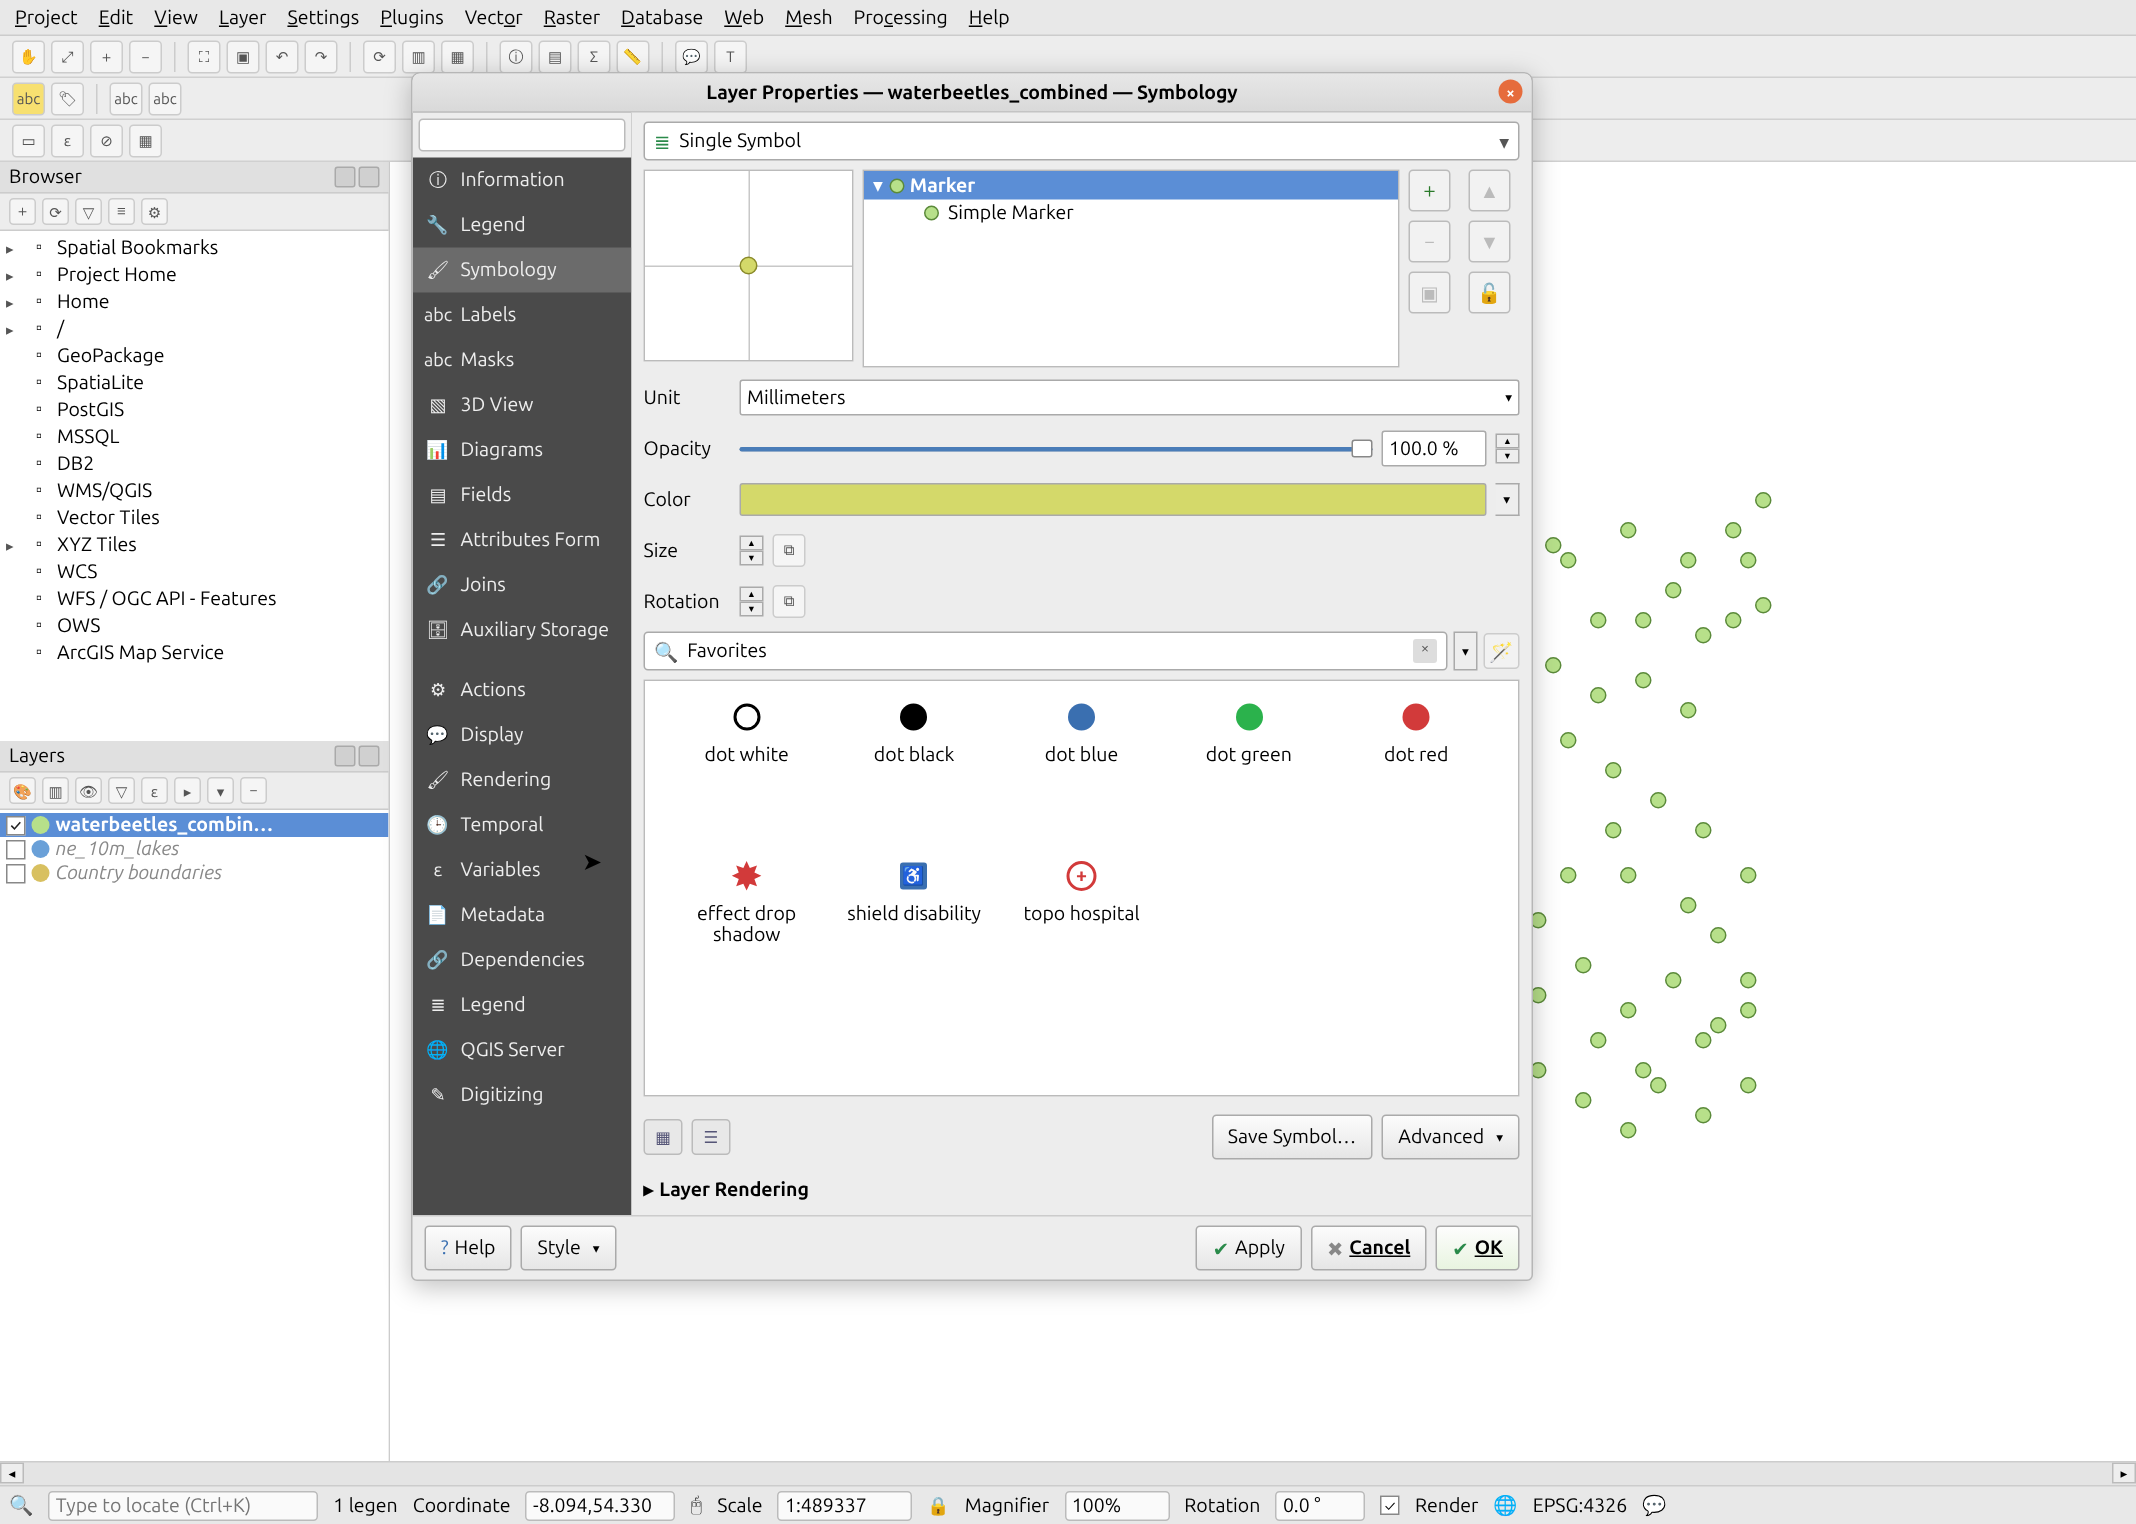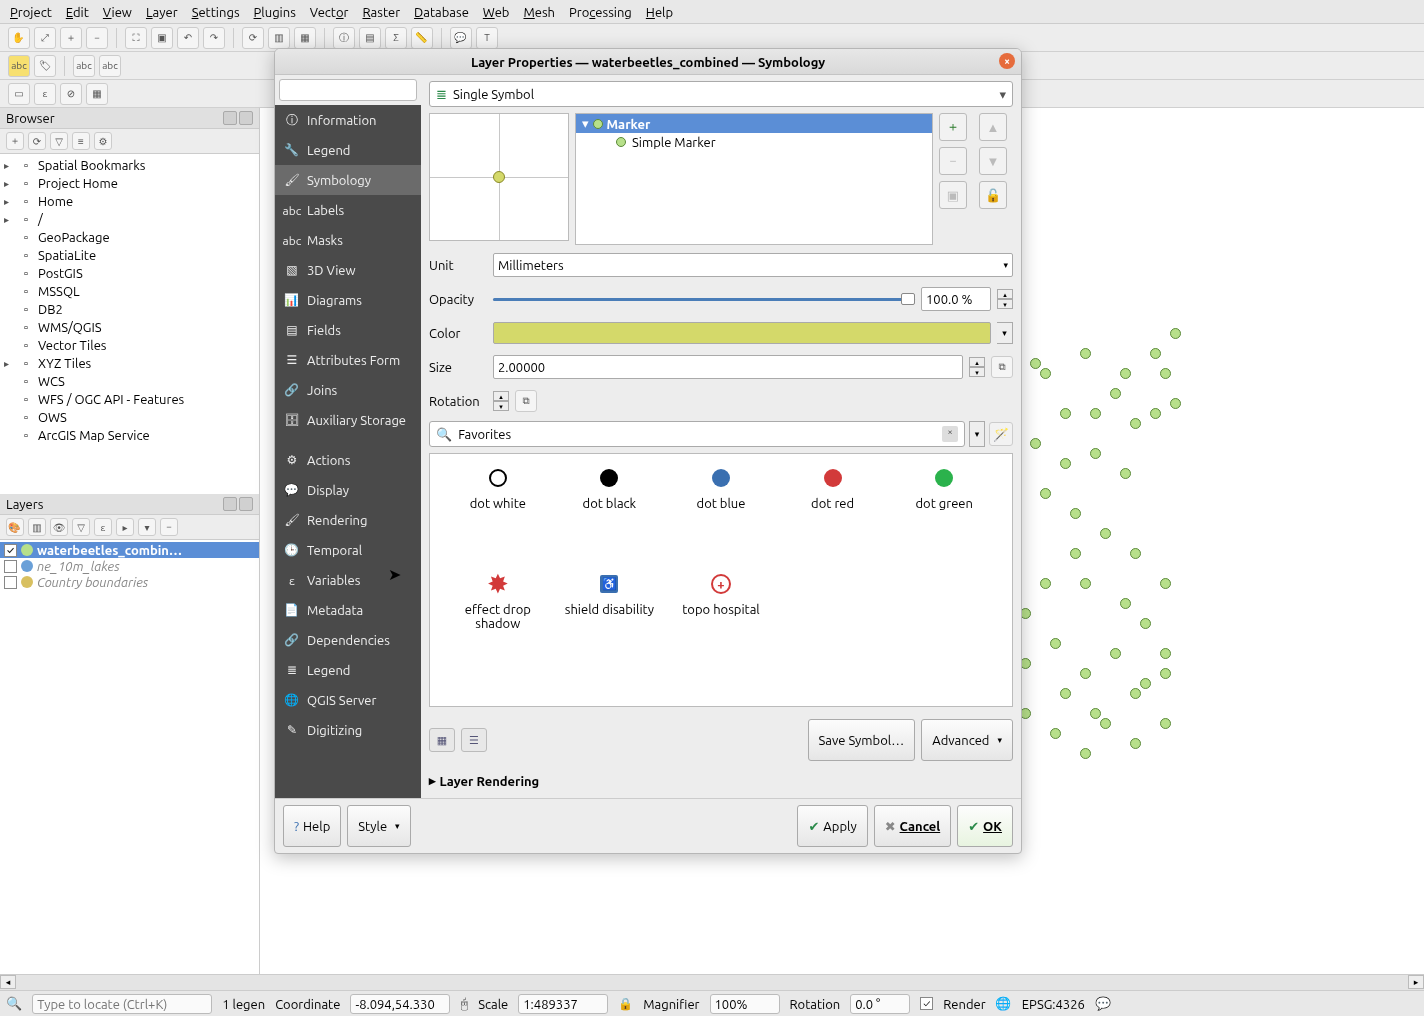--- a/index.html
+++ b/index.html
@@ -99,21 +99,21 @@
 .sw-red{background:#d23a3a;}
 .sw-burst{color:#d23a3a;font-size:26px;line-height:18px;}
 .sw-shield{width:18px;height:18px;background:#3a6fb0;color:#fff;font-size:12px;display:flex;align-items:center;justify-content:center;border-radius:2px;}
 .sw-hosp{width:20px;height:20px;border:2px solid #d23a3a;border-radius:50%;color:#d23a3a;font-weight:bold;display:flex;align-items:center;justify-content:center;}
 .sw-pop{width:16px;height:16px;border:1px solid #000;border-radius:50%;position:relative;}
 .sw-pop::after{content:"";position:absolute;left:5px;top:5px;width:4px;height:4px;background:#000;border-radius:50%;}
 
 .grid-footer{display:flex;gap:6px;align-items:center;padding-top:6px;}
 .view-btn{width:26px;height:24px;border:1px solid #bbb;background:#e8e8e8;border-radius:3px;display:flex;align-items:center;justify-content:center;font-size:11px;color:#557;}
 .grid-footer .spacer{flex:1;}
-.btn{height:42px;padding:0 10px;border:1px solid #aaa;background:linear-gradient(#fcfcfc,#e6e6e6);border-radius:3px;display:inline-flex;align-items:center;gap:4px;}
+.btn{height:30px;padding:0 10px;border:1px solid #aaa;background:linear-gradient(#fcfcfc,#e6e6e6);border-radius:3px;display:inline-flex;align-items:center;gap:4px;}
 .btn .dd{font-size:9px;margin-left:4px;}
 .layer-rendering{display:flex;align-items:center;gap:4px;font-weight:bold;padding:6px 0 2px;}
 .dlg-footer{display:flex;gap:6px;padding:6px 8px;border-top:1px solid #ccc;align-items:center;}
 .dlg-footer .spacer{flex:1;}
 .btn.primary{background:linear-gradient(#fdfdfd,#e8f4e0);}
 .uline{text-decoration:underline;font-weight:bold;}
 
 
 .cursor{position:absolute;left:388px;top:565px;font-size:16px;color:#000;pointer-events:none;z-index:999;}
 
@@ -546,23 +546,20 @@
             <span>▾</span>
           </div>
       </div>
       <div class="prop-row">
         <label>Color</label>
         <div class="color-bar"></div>
         <div class="color-drop">▾</div>
       </div>
       <div class="prop-row">
         <label>Size</label>
-        <div class="field">
-            <span>2.00000</span>
-          </div>
         <div class="spin">
             <span>▴</span>
             <span>▾</span>
           </div>
         <span class="tbtn">⧉</span>
       </div>
       <div class="prop-row">
         <label>Rotation</label>
         <div class="spin">
             <span>▴</span>
@@ -596,29 +593,29 @@
               <div>dot  black</div>
             </div>
             <div class="sym-item">
               <div class="sym-swatch">
                 <div class="sw-circle sw-blue"></div>
               </div>
               <div>dot blue</div>
             </div>
             <div class="sym-item">
               <div class="sym-swatch">
+                <div class="sw-circle sw-green"></div>
+              </div>
+              <div>dot green</div>
+            </div>
+            <div class="sym-item">
+              <div class="sym-swatch">
                 <div class="sw-circle sw-red"></div>
               </div>
               <div>dot red</div>
-            </div>
-            <div class="sym-item">
-              <div class="sym-swatch">
-                <div class="sw-circle sw-green"></div>
-              </div>
-              <div>dot green</div>
             </div>
             <div class="sym-item">
               <div class="sym-swatch">
                 <div class="sw-burst">✸</div>
               </div>
               <div>effect drop shadow</div>
             </div>
             <div class="sym-item">
               <div class="sym-swatch">
                 <div class="sw-shield">♿</div>

